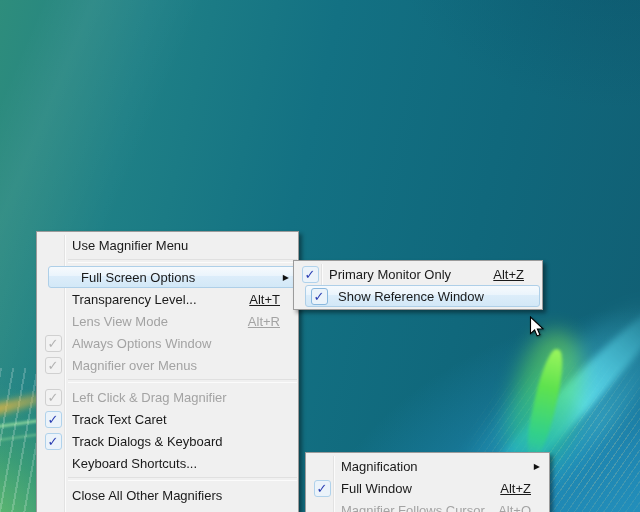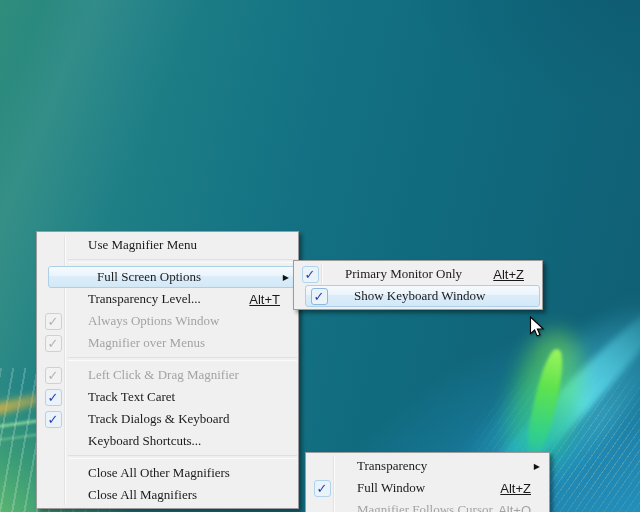--- a/index.html
+++ b/index.html
@@ -68,21 +68,21 @@
   .mi.hl{background:linear-gradient(#F6FAFD 0%,#EAF4FC 45%,#DCEDFA 46%,#D3E8F7 100%);
     border-color:#AECFE8;margin-left:11px;}
   .mi.dis{color:#A3A3A3;}
   .gutter{width:26px;flex:none;display:flex;align-items:center;justify-content:center;}
   .cbox{width:17px;height:17px;border-radius:3px;background:#EBF3FA;border:1px solid #B0D2EB;
     display:flex;align-items:center;justify-content:center;box-sizing:border-box;}
   .mi.hl .cbox{border-color:#8AB8DE;}
   .mi.dis .cbox{background:#F2F2F2;border-color:#D0D0D0;}
   .check{font-size:13px;line-height:1;color:#2A3DB2;font-weight:bold;}
   .mi.dis .check{color:#B2B2B2;}
-  .label{padding-left:22px;white-space:nowrap;font-family:Liberation Serif, serif;}
+  .label{padding-left:6px;white-space:nowrap;}
   .shortcut{margin-left:auto;padding-right:15px;white-space:nowrap;text-decoration:underline;}
   .arrow{position:absolute;right:6px;top:50%;transform:translateY(-50%);font-size:8px;color:#111;}
   .sep{padding:3px 1px 3px 31px;}
   .sep > div{height:2px;border-top:1px solid #E0E0E0;border-bottom:1px solid #FBFBFB;box-sizing:content-box;}
   
   #cursor{position:absolute;left:529px;top:316px;z-index:50;
     filter:drop-shadow(1px 1px 1px rgba(0,0,0,0.35));}
 </style>
 </head>
 <body>
@@ -113,20 +113,25 @@
       <span class="gutter"></span>
       <span class="label">Full Screen Options</span>
       <span class="arrow">▶</span>
     </div>
     <div class="mi">
       <span class="gutter"></span>
       <span class="label">Transparency Level...</span>
       <span class="shortcut">Alt+T</span>
     </div>
     <div class="mi dis">
+      <span class="gutter"></span>
+      <span class="label">Lens View Mode</span>
+      <span class="shortcut">Alt+R</span>
+    </div>
+    <div class="mi dis">
       <span class="gutter">
         <span class="cbox">
           <span class="check">✓</span>
         </span>
       </span>
       <span class="label">Always Options Window</span>
     </div>
     <div class="mi dis">
       <span class="gutter">
         <span class="cbox">
@@ -187,27 +192,27 @@
       </span>
       <span class="label">Primary Monitor Only</span>
       <span class="shortcut">Alt+Z</span>
     </div>
     <div class="mi hl">
       <span class="gutter">
         <span class="cbox">
           <span class="check">✓</span>
         </span>
       </span>
-      <span class="label">Show Keyboard Window</span>
+      <span class="label">Show Reference Window</span>
     </div>
   </div>
 <div id="menu-bottom" class="menu">
     <div class="mi">
       <span class="gutter"></span>
-      <span class="label">Transparency</span>
+      <span class="label">Magnification</span>
       <span class="arrow">▶</span>
     </div>
     <div class="mi">
       <span class="gutter">
         <span class="cbox">
           <span class="check">✓</span>
         </span>
       </span>
       <span class="label">Full Window</span>
       <span class="shortcut">Alt+Z</span>

